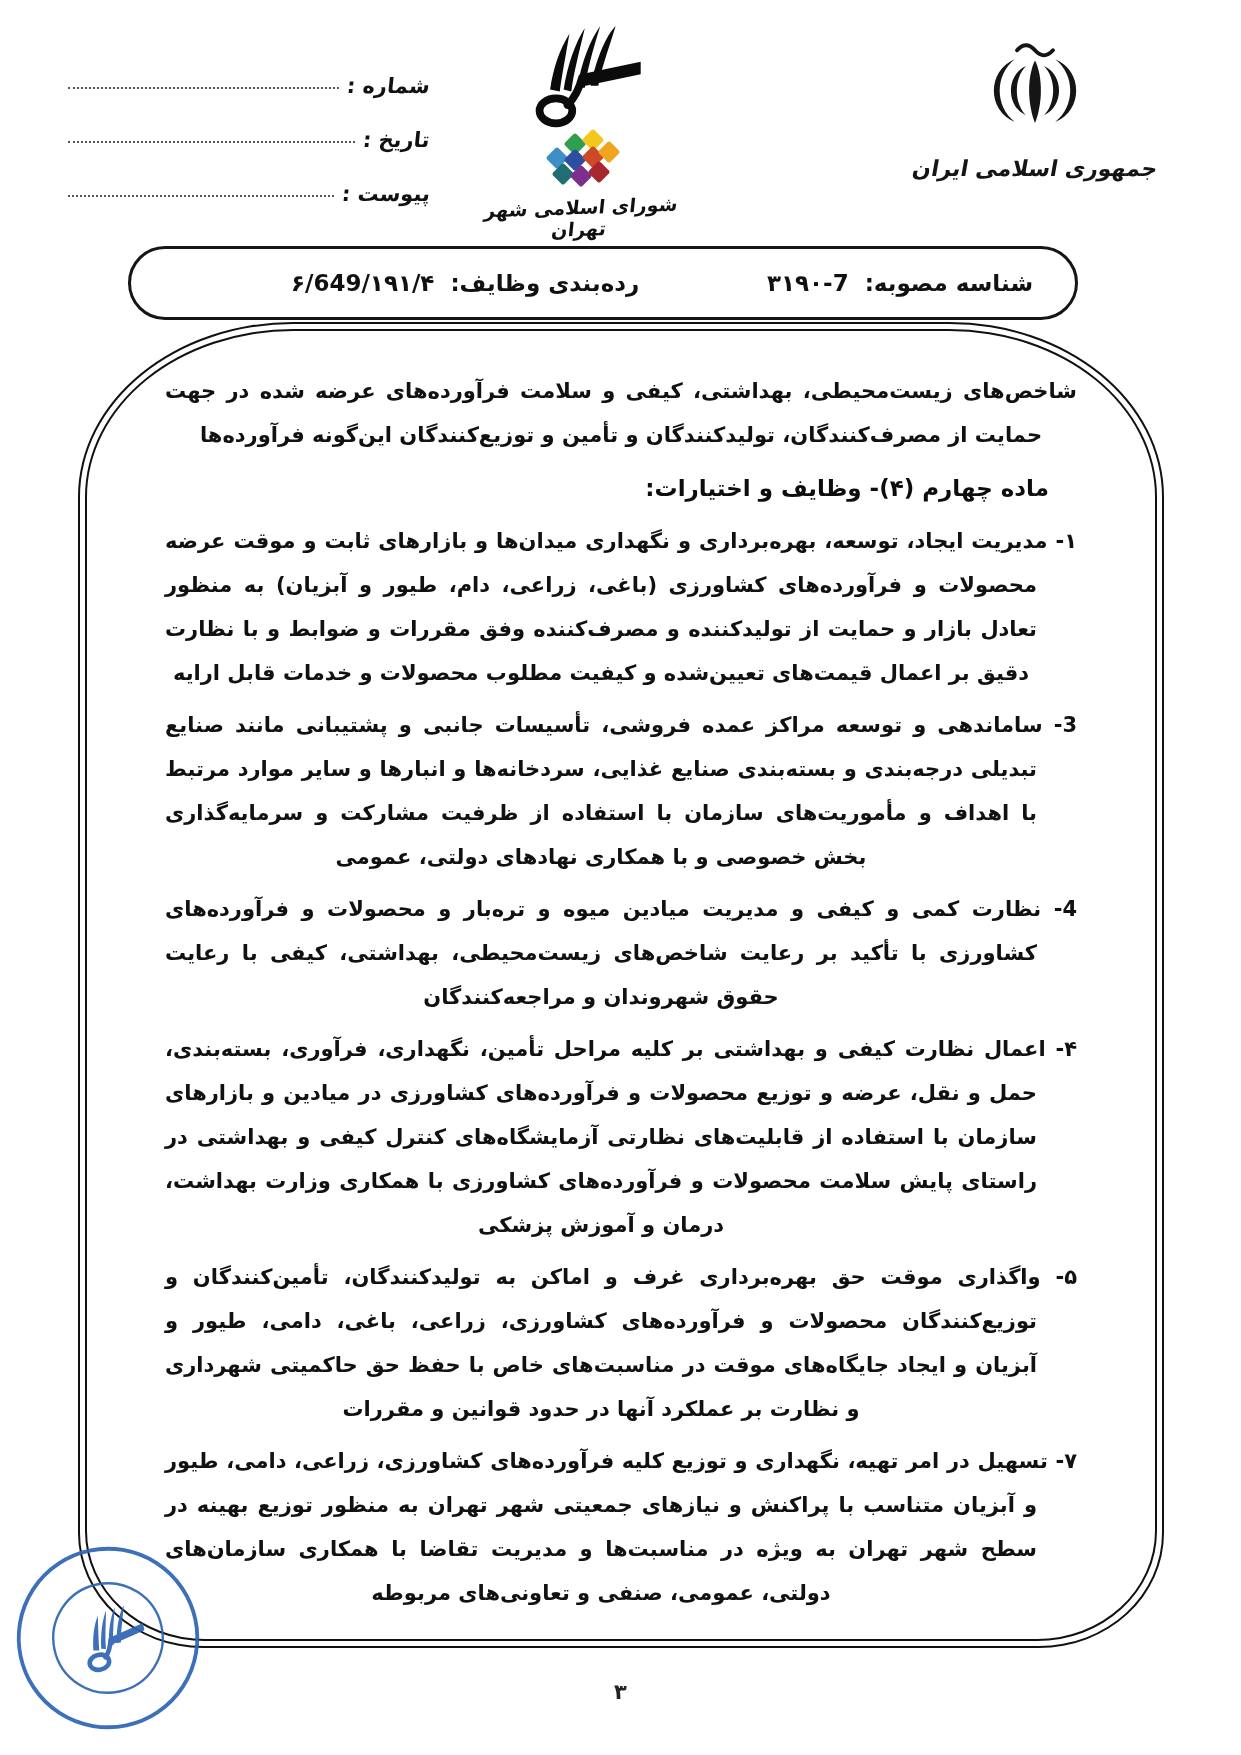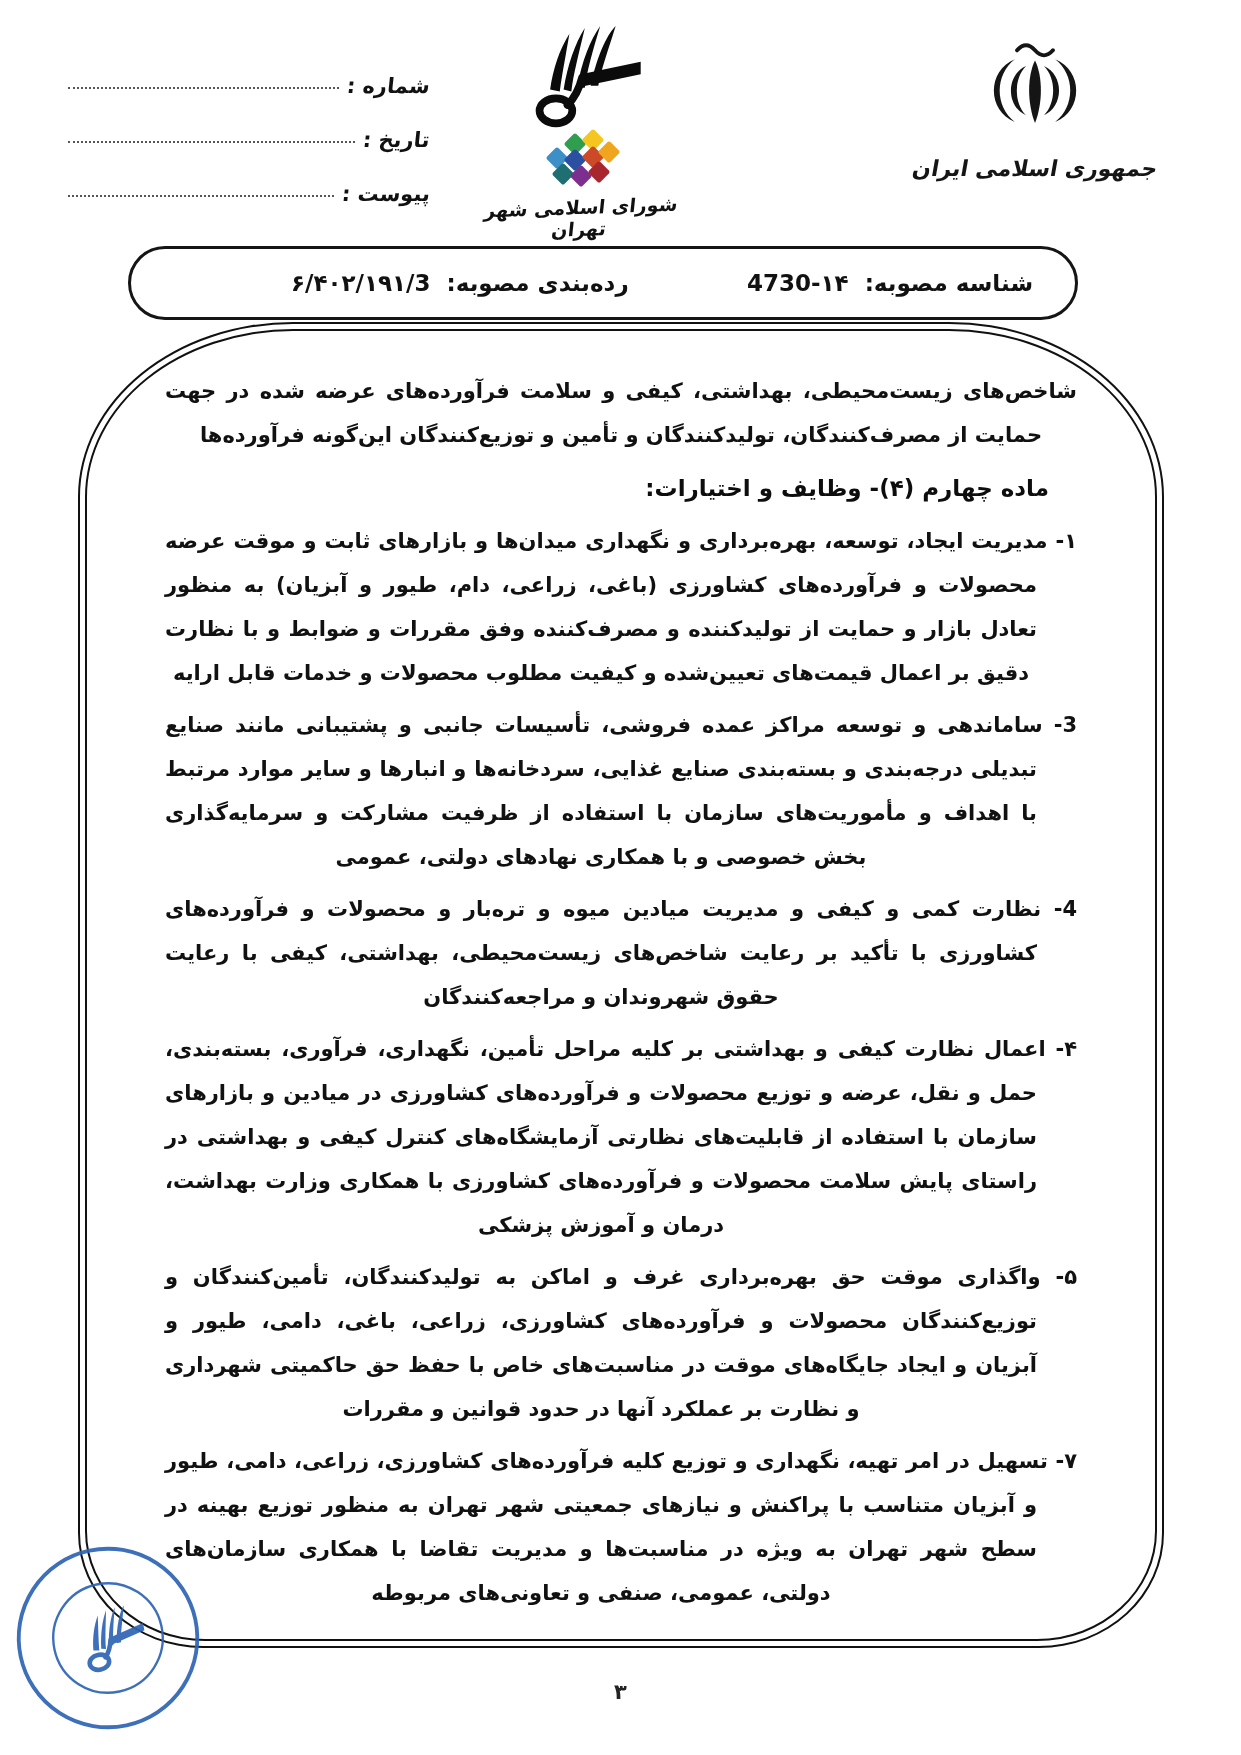--- a/index.html
+++ b/index.html
@@ -117,25 +117,25 @@
       <path fill="currentColor" d="M58,25 C69,36 69,58 58,69 C76,61 76,33 58,25 Z"></path>
       <path fill="currentColor" d="M32,19 C14,33 14,61 32,75 C7,65 7,29 32,19 Z"></path>
       <path fill="currentColor" d="M68,19 C86,33 86,61 68,75 C93,65 93,29 68,19 Z"></path>
     </svg>
     <div class="emblem-caption">جمهوری اسلامی ایران</div>
   </div>
 
   <div class="id-capsule">
     <span class="id-pair">
       <span>شناسه مصوبه:</span>
-      <span class="val">۱۴-4730</span>
+      <span class="val">7-۳۱۹۰</span>
     </span>
     <span class="id-pair">
-      <span>رده‌بندی مصوبه:</span>
-      <span class="val">۶/۴۰۲/۱۹۱/3</span>
+      <span>رده‌بندی وظایف:</span>
+      <span class="val">۶/649/۱۹۱/۴</span>
     </span>
   </div>
 
   <div class="frame-outer">
     <div class="frame-inner">
       <p class="b">شاخص‌های زیست‌محیطی، بهداشتی، کیفی و سلامت فرآورده‌های عرضه شده در جهت حمایت از مصرف‌کنندگان، تولیدکنندگان و تأمین و توزیع‌کنندگان این‌گونه فرآورده‌ها</p>
       <p class="hd">ماده چهارم (۴)- وظایف و اختیارات:</p>
       <p class="b item">۱- مدیریت ایجاد، توسعه، بهره‌برداری و نگهداری میدان‌ها و بازارهای ثابت و موقت عرضه محصولات و فرآورده‌های کشاورزی (باغی، زراعی، دام، طیور و آبزیان) به منظور تعادل بازار و حمایت از تولیدکننده و مصرف‌کننده وفق مقررات و ضوابط و با نظارت دقیق بر اعمال قیمت‌های تعیین‌شده و کیفیت مطلوب محصولات و خدمات قابل ارایه</p>
       <p class="b item">3- ساماندهی و توسعه مراکز عمده فروشی، تأسیسات جانبی و پشتیبانی مانند صنایع تبدیلی درجه‌بندی و بسته‌بندی صنایع غذایی، سردخانه‌ها و انبارها و سایر موارد مرتبط با اهداف و مأموریت‌های سازمان با استفاده از ظرفیت مشارکت و سرمایه‌گذاری بخش خصوصی و با همکاری نهادهای دولتی، عمومی</p>
       <p class="b item">4- نظارت کمی و کیفی و مدیریت میادین میوه و تره‌بار و محصولات و فرآورده‌های کشاورزی با تأکید بر رعایت شاخص‌های زیست‌محیطی، بهداشتی، کیفی با رعایت حقوق شهروندان و مراجعه‌کنندگان</p>

